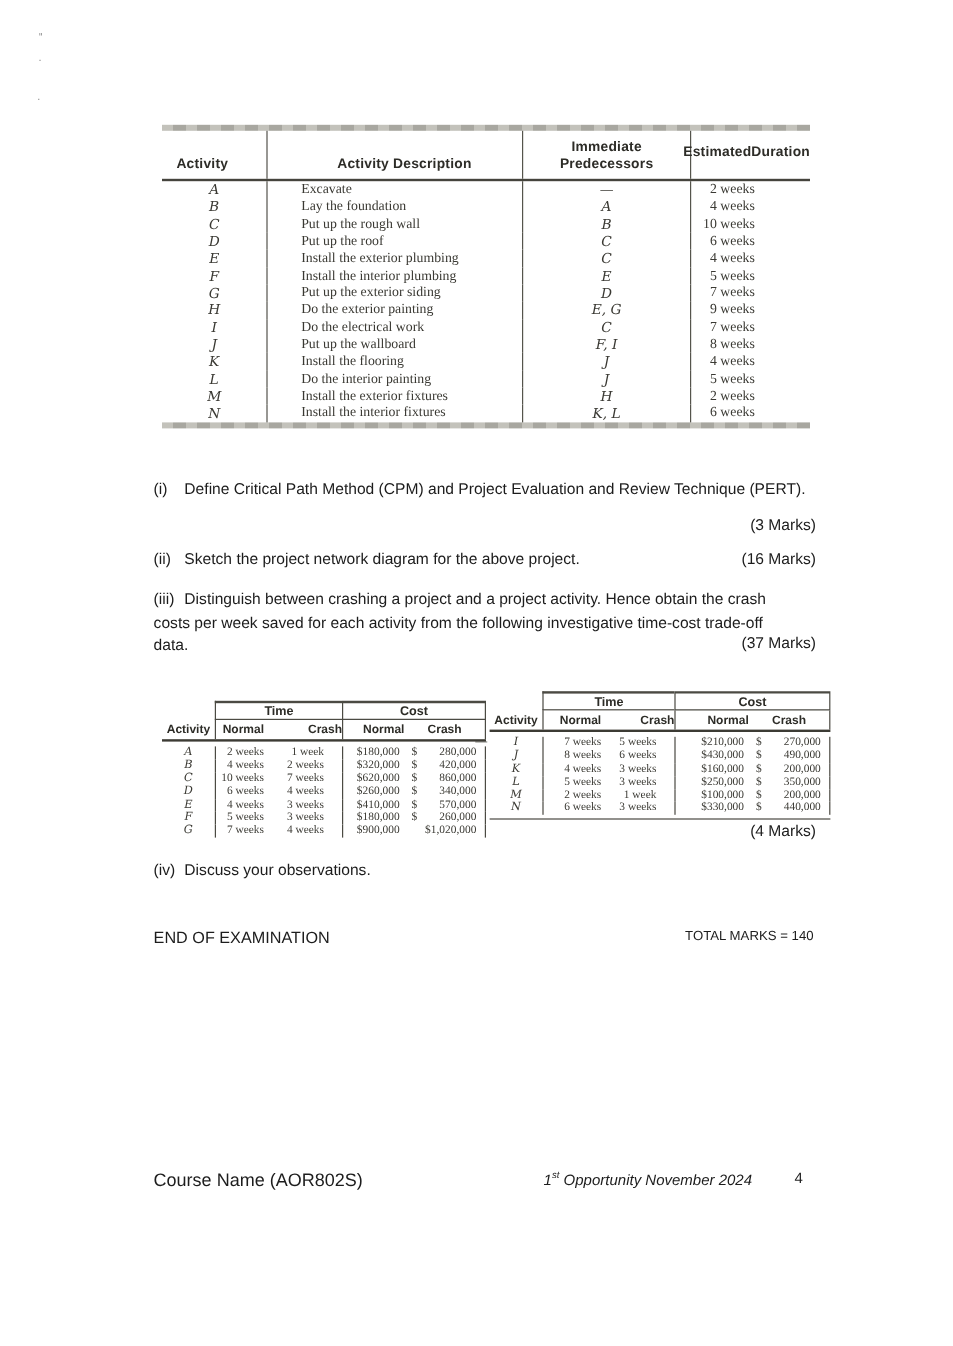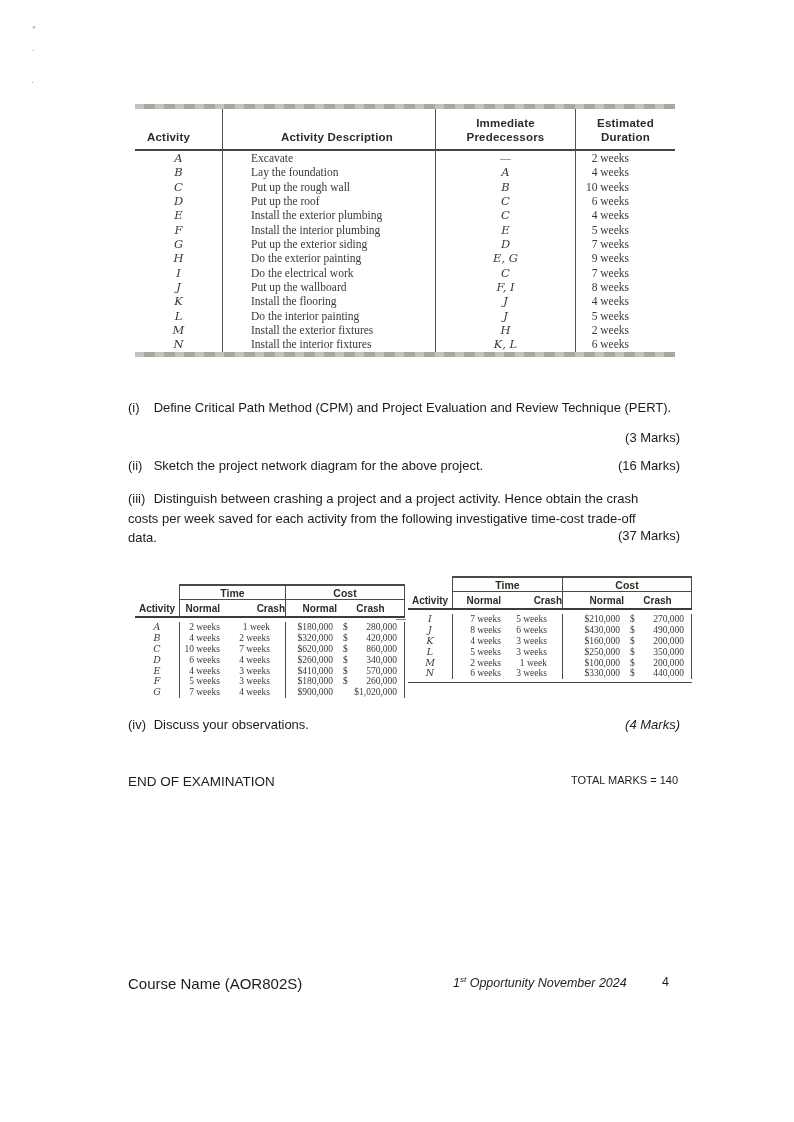--- a/index.html
+++ b/index.html
@@ -31,21 +31,21 @@
   .c4 { width:100px; border-left:1px solid #55544c; text-align:right; padding-right:46px; }
   .ital { font-style:italic; font-family:"DejaVu Serif",serif; }
 
   
   .q { position:absolute; left:128px; font-size:13px; color:#1c1c1c; white-space:nowrap; }
   .q .qlabel { display:inline-block; min-width:22px; }
   .marks { position:absolute; right:114px; font-size:13px; color:#1c1c1c; white-space:nowrap; }
   .q1 { top:400px; } .q1m { top:430px; }
   .q2 { top:458px; } .q2m { top:458px; }
   .q3 { top:489px; line-height:19.5px; white-space:nowrap; } .q3m { top:528px; }
-  .q4 { top:717px; } .q4m { top:717px;font-style:italic; }
+  .q4 { top:717px; } .q4m { top:685px; }
 
   
   .ct { position:absolute; color:#3b3a34; }
   .ct-left  { left:135px; top:584px; width:270px; }
   .ct-right { left:408px; top:576px; width:284px; }
   .ct-grouprow { display:flex; height:16px; font-weight:bold; font-size:10.5px; color:#2d2c27; }
   .ct-grouprow .gspacer { }
   .ct-grouprow .group { border-top:2px solid #4b4a43; border-bottom:1px solid #4b4a43;
                         border-left:1px solid #4b4a43; text-align:center; line-height:15px; }
   .ct-grouprow .group.last { border-right:1px solid #4b4a43; }
@@ -91,21 +91,21 @@
     <div class="t1c c1">
       <span>Activity</span>
     </div>
     <div class="t1c c2">
       <span>Activity Description</span>
     </div>
     <div class="t1c c3">
       <span>Immediate</span>
       <span>Predecessors</span>
     </div>
-    <div class="t1c c4" style="text-align:center;padding-right:0;display:flex;flex-direction:column;justify-content:flex-end;align-items:center;">
+    <div class="t1c c4" style="text-align:center;padding-right:0;display:flex;flex-direction:row;justify-content:flex-end;align-items:center;">
       <span>Estimated</span>
       <span>Duration</span>
     </div>
   </div>
   <div class="t1-body">
 
       <div class="t1-row">
         <div class="t1c c1 ital">A</div>
         <div class="t1c c2">Excavate</div>
         <div class="t1c c3 ital">—</div>

